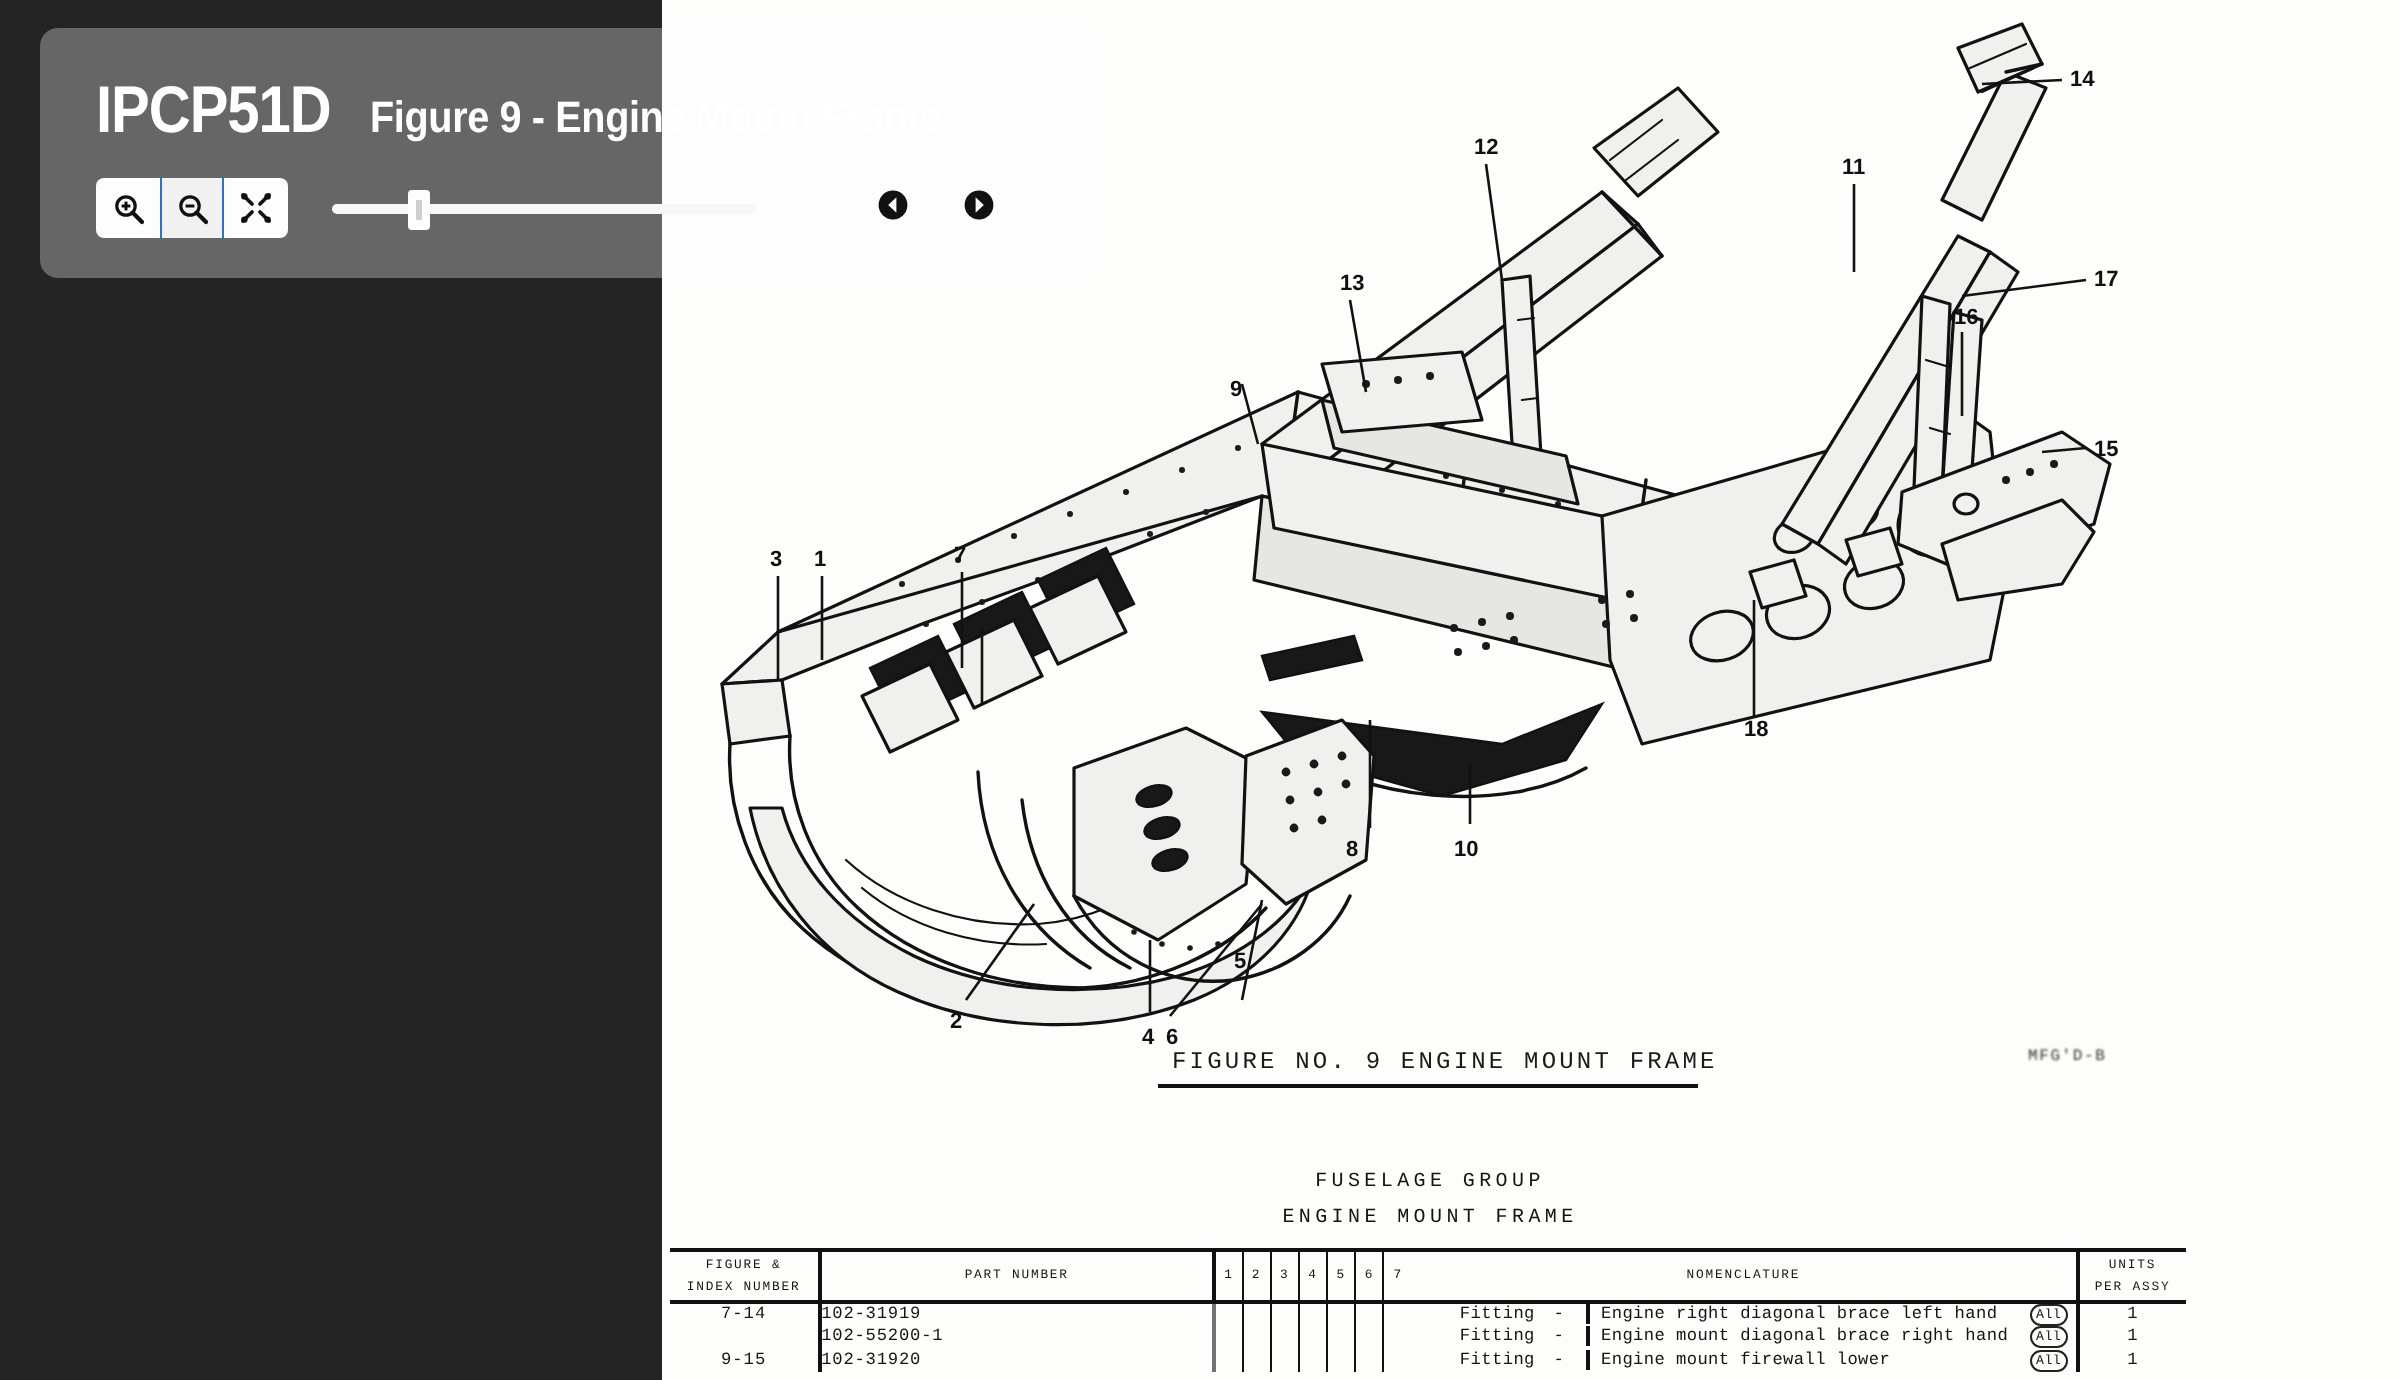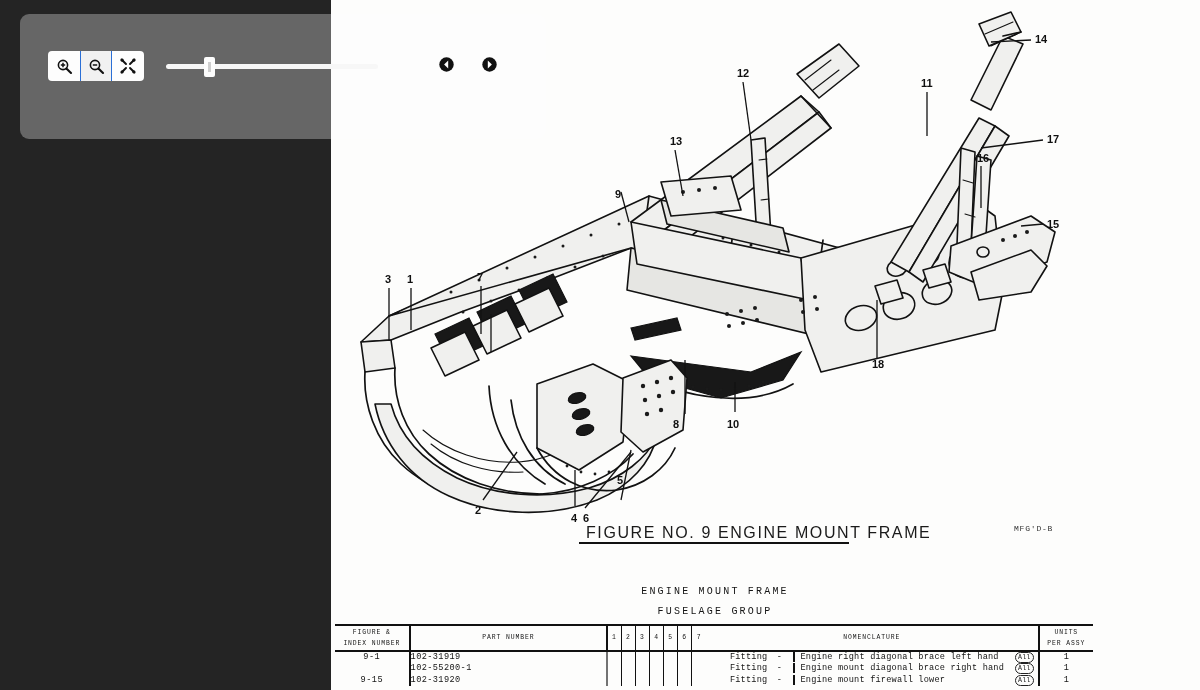--- a/index.html
+++ b/index.html
@@ -29,22 +29,22 @@
     position: absolute; left: 0; top: 0;
     width: 869px; height: 690px;
     background: #fdfdfc;
   }
   #scan-area { position: absolute; left: 0; top: 0; width: 869px; height: 690px; }
   #scan-svg { display: block; width: 869px; height: 690px; }
 
   
   #figure-caption {
     position: absolute; left: 255px; top: 524px;
-    font-family: Liberation Sans, sans-serif;
-    font-size: 16px; letter-spacing: 1.6px;
+    font-family: Liberation Mono, monospace;
+    font-size: 12px; letter-spacing: 1.6px;
     color: #1a1a1a; white-space: nowrap;
     filter: blur(.32px);
   }
   #caption-rule {
     position: absolute; left: 248px; top: 542px;
     width: 270px; height: 2px; background: #111;
     filter: blur(.2px);
   }
   #plate-code {
     position: absolute; left: 683px; top: 524px;
@@ -412,22 +412,22 @@
             </g>
           </g>
         </svg>
       </div>
 
       <div id="figure-caption">FIGURE NO. 9   ENGINE MOUNT FRAME</div>
       <div id="caption-rule"></div>
       <div id="plate-code">MFG'D-B</div>
 
       <div id="parts-block">
+        <div class="group-title">FUSELAGE GROUP</div>
         <div class="group-title sub">ENGINE MOUNT FRAME</div>
-        <div class="group-title">FUSELAGE GROUP</div>
 
         <table id="parts-table">
           <thead>
             <tr>
               <th class="c-fig">
                 <div>FIGURE &amp;</div>
                 <div>INDEX NUMBER</div>
               </th>
               <th class="c-part">PART NUMBER</th>
               <th class="c-lvl first lvl-sep">1</th>
@@ -439,21 +439,21 @@
               <th class="c-lvl">7</th>
               <th class="c-nom">NOMENCLATURE</th>
               <th class="c-units">
                 <div>UNITS</div>
                 <div>PER ASSY</div>
               </th>
             </tr>
           </thead>
           <tbody>
             <tr>
-              <td class="c-fig">9-1</td>
+              <td class="c-fig">7-14</td>
               <td class="c-part">102-31919</td>
               <td class="c-lvl lvl-sep"></td>
               <td class="c-lvl lvl-sep"></td>
               <td class="c-lvl lvl-sep"></td>
               <td class="c-lvl lvl-sep"></td>
               <td class="c-lvl lvl-sep"></td>
               <td class="c-lvl lvl-sep"></td>
               <td class="c-lvl"></td>
               <td class="c-nom">
                 <span class="nom-kind">Fitting</span>
@@ -502,20 +502,24 @@
           </tbody>
         </table>
       </div>
 
     </div>
   </div>
 
   <div id="toolbar">
     <div id="toolbar-inner">
 
+      <div id="title-row">
+        <span id="doc-code">IPCP51D</span>
+        <span id="doc-title">Figure 9 - Engine Mount Frame</span>
+      </div>
 
       <div id="controls-row">
 
         <div class="btn-group">
           <button class="tool-btn" title="Zoom in">
             <span>
               <svg width="17" height="17" viewBox="0 0 17 17">
                 <circle cx="7" cy="7" r="4.6" fill="none" stroke="#111" stroke-width="1.6"></circle>
                 <line x1="10.4" y1="10.4" x2="15" y2="15" stroke="#111" stroke-width="2.1" stroke-linecap="round"></line>
                 <line x1="4.8" y1="7" x2="9.2" y2="7" stroke="#111" stroke-width="1.5"></line>

